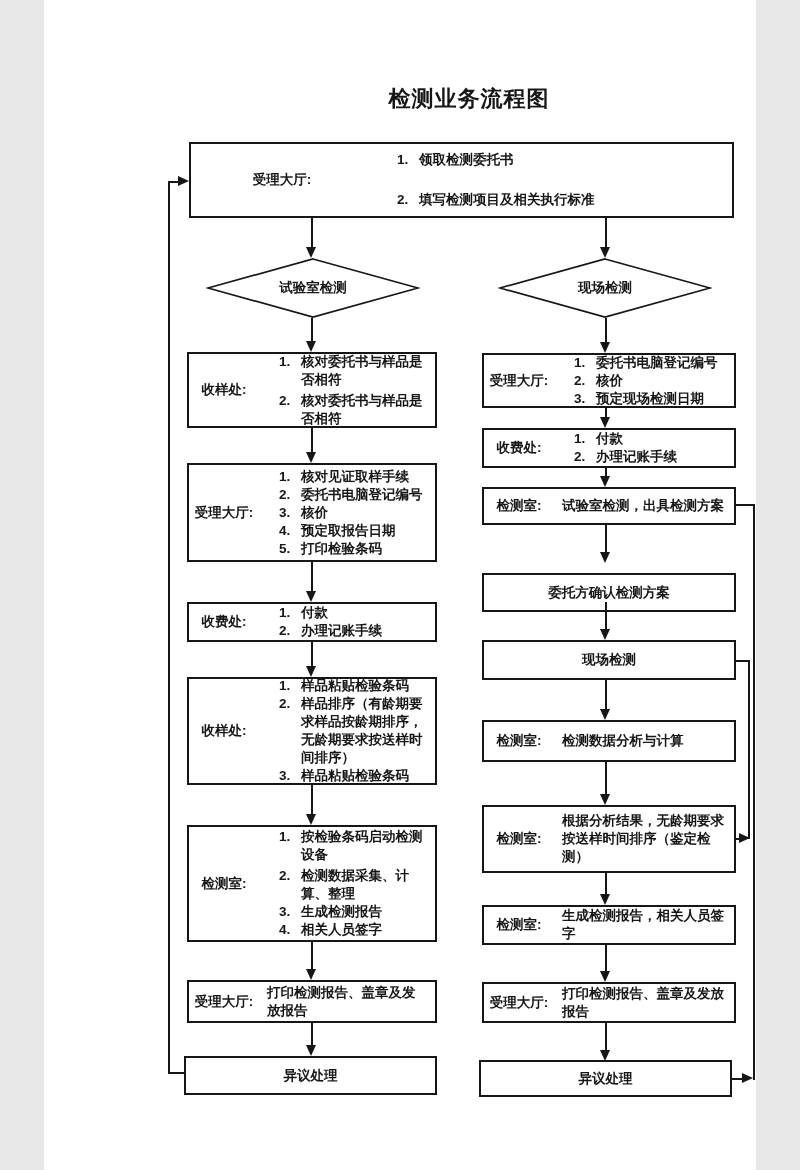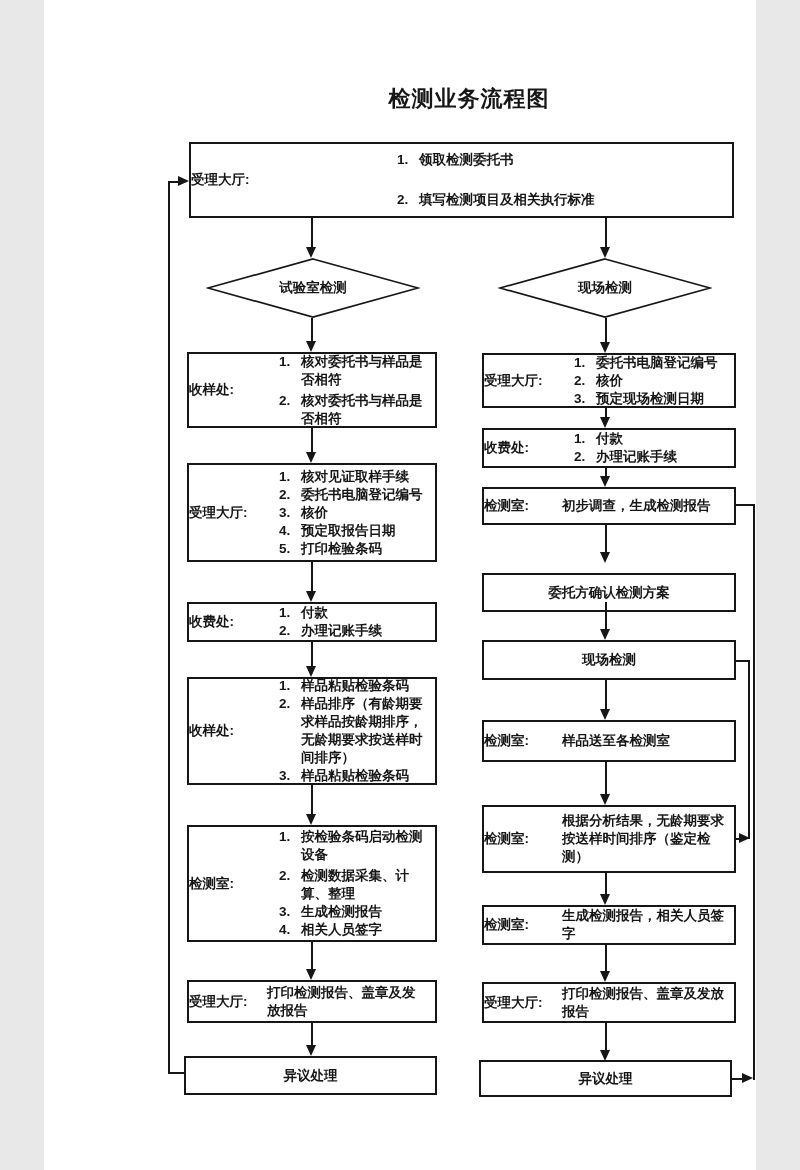--- a/index.html
+++ b/index.html
@@ -2,21 +2,21 @@
 <html><head>
 <meta charset="utf-8">
 <style>
   html,body{margin:0;padding:0;background:#e8e8e8;}
   #page{position:relative;width:712px;height:1170px;background:#ffffff;margin:0 auto;
         font-family:"Liberation Sans","DejaVu Sans",sans-serif;color:#161616;overflow:hidden;}
   #title{position:absolute;left:290px;top:84px;width:270px;text-align:center;
          font-size:22px;font-weight:bold;letter-spacing:1px;}
   .fb{position:absolute;border:2px solid #161616;background:#fff;box-sizing:border-box;
       display:flex;align-items:center;font-size:13.5px;font-weight:600;line-height:18px;}
-  .fb .lbl{flex:none;width:70px;text-align:left;}
+  .fb .lbl{flex:none;width:70px;text-align:center;}
   .fb .body{flex:1;margin-left:20px;padding:4px 6px 4px 0;}
   .fb .body2{flex:1;margin-left:8px;padding:2px 8px 2px 0;}
   .item{display:flex;}
   .item .n{flex:none;width:22px;}
   .item .t{flex:1;}
   .fb.center{justify-content:center;text-align:center;}
   .gap4{margin-top:3px;}
   .vshaft{position:absolute;width:2px;background:#161616;}
   .hline{position:absolute;height:2px;background:#161616;}
   .vline{position:absolute;width:2px;background:#161616;}
@@ -196,34 +196,34 @@
       </div>
       <div class="item">
         <span class="n">2.</span>
         <span class="t">办理记账手续</span>
       </div>
     </div>
   </div>
 
   <div class="fb" style="left:438px;top:487px;width:254px;height:38px">
     <div class="lbl">检测室:</div>
-    <div class="body2">初步调查，生成检测报告</div>
+    <div class="body2">试验室检测，出具检测方案</div>
   </div>
 
   <div class="fb center" style="left:438px;top:573px;width:254px;height:39px">
     <div>委托方确认检测方案</div>
   </div>
 
   <div class="fb center" style="left:438px;top:640px;width:254px;height:40px">
     <div>现场检测</div>
   </div>
 
   <div class="fb" style="left:438px;top:720px;width:254px;height:42px">
     <div class="lbl">检测室:</div>
-    <div class="body2">样品送至各检测室</div>
+    <div class="body2">检测数据分析与计算</div>
   </div>
 
   <div class="fb" style="left:438px;top:805px;width:254px;height:68px">
     <div class="lbl">检测室:</div>
     <div class="body2">根据分析结果，无龄期要求按送样时间排序（鉴定检测）</div>
   </div>
 
   <div class="fb" style="left:438px;top:905px;width:254px;height:40px">
     <div class="lbl">检测室:</div>
     <div class="body2">生成检测报告，相关人员签字</div>

